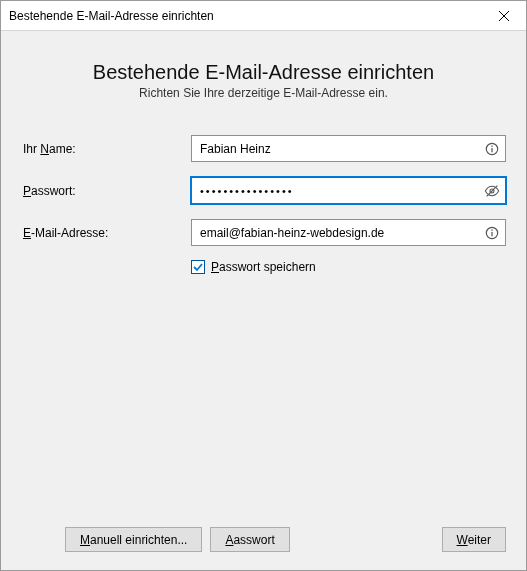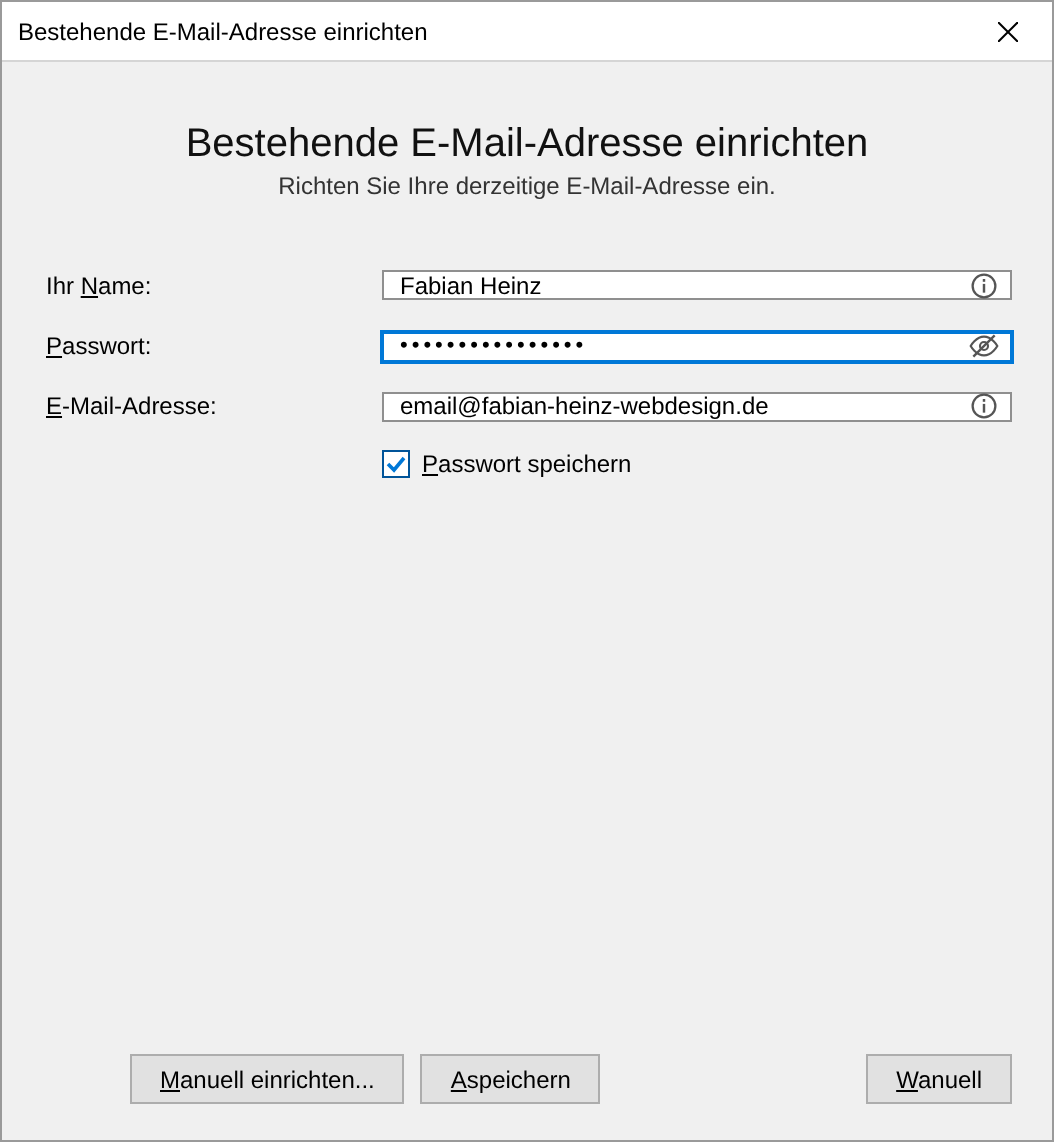--- a/index.html
+++ b/index.html
@@ -85,21 +85,21 @@
     color: #000;
     padding-left: 2px;
   }
   .row-label .access { text-decoration: underline; }
   .field-wrap {
     flex: 1;
     position: relative;
   }
   .text-input, .pwd-input {
     width: 100%;
-    height: 15px;
+    height: 27px;
     border: 1px solid #8f8f8f;
     background: #fff;
     padding: 0 38px 0 8px;
     font-size: 12px;
     font-family: inherit;
     outline: none;
   }
   .pwd-input {
     letter-spacing: 2px;
     font-size: 11px;
@@ -246,22 +246,22 @@
       <span class="check-label">
         <span class="access">P</span><span>asswort speichern</span>
       </span>
     </div>
 
     <div class="button-bar">
       <button class="btn">
         <span class="access">M</span><span>anuell einrichten...</span>
       </button>
       <button class="btn">
-        <span class="access">A</span><span>speichern</span>
+        <span class="access">A</span><span>asswort</span>
       </button>
       <div class="spacer"></div>
       <button class="btn">
-        <span class="access">W</span><span>anuell</span>
+        <span class="access">W</span><span>eiter</span>
       </button>
     </div>
 
   </div>
 </div>
 
 </body></html>

